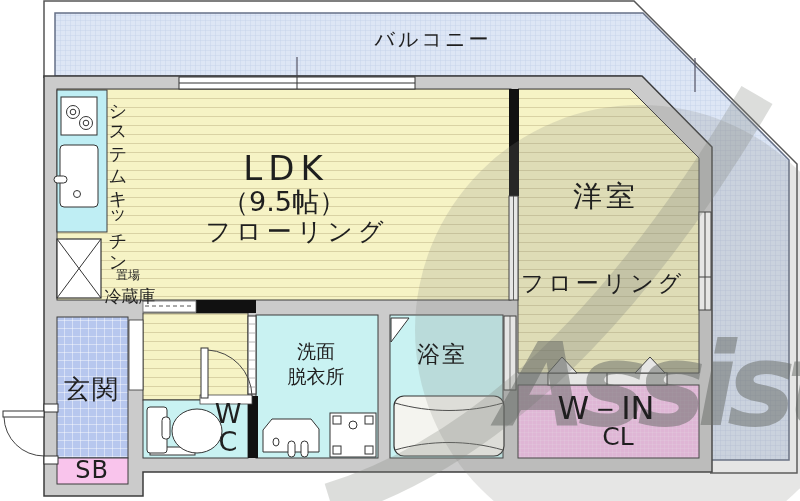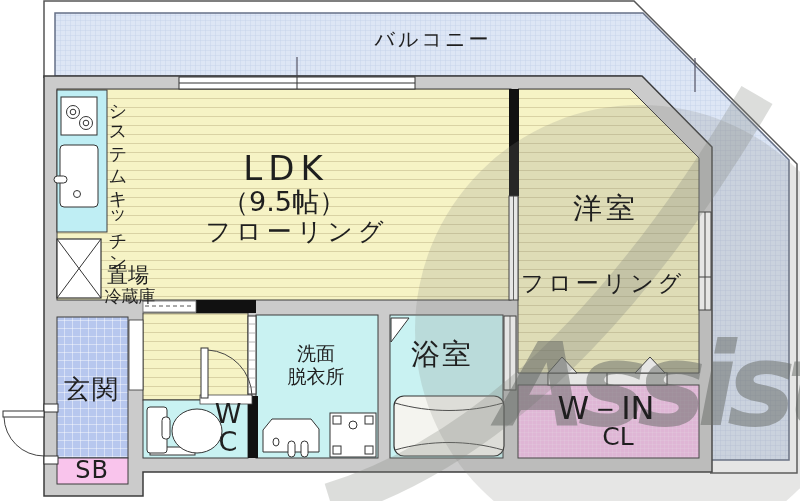--- a/index.html
+++ b/index.html
@@ -165,32 +165,32 @@
 
 <div class="lbl c" style="left:286px;top:168px;font-size:34px;letter-spacing:6px;">LDK</div>
 
 <div class="lbl c" style="left:433px;top:39px;font-size:20px;letter-spacing:3px;">バルコニー</div>
 <div class="lbl c" style="left:284px;top:201px;font-size:27px;">（9.5帖）</div>
 <div class="lbl c" style="left:297px;top:231px;font-size:25px;letter-spacing:5px;">フローリング</div>
 
 <div class="lbl vert" style="left:109px;top:92px;font-size:18px;letter-spacing:1px;height:170px;">システムキッチン</div>
 
 <div class="lbl c" style="left:130px;top:253px;font-size:17px;margin-top:43px;">冷蔵庫</div>
-<div class="lbl c" style="left:128px;top:275px;font-size:21px;">置場</div>
+<div class="lbl c" style="left:128px;top:275px;font-size:12px;">置場</div>
 
-<div class="lbl c" style="left:606px;top:208px;font-size:29px;letter-spacing:4px;text-align:center;">洋室</div>
+<div class="lbl c" style="left:606px;top:196px;font-size:29px;letter-spacing:4px;text-align:center;">洋室</div>
 <div class="lbl c" style="left:603px;top:283px;font-size:23px;letter-spacing:4px;">フローリング</div>
 
 <div class="lbl c" style="left:92px;top:389px;font-size:26px;letter-spacing:2px;">玄関</div>
 <div class="lbl c" style="left:92px;top:470px;font-size:24px;letter-spacing:1px;">SB</div>
 
 <div class="lbl c" style="left:228px;top:413px;font-size:27px;">W</div>
 <div class="lbl c" style="left:228px;top:441px;font-size:27px;">C</div>
 
-<div class="lbl c" style="left:316px;top:353px;font-size:19px;">洗面</div>
+<div class="lbl c" style="left:316px;top:353px;font-size:19px;font-family:Liberation Mono, monospace;">洗面</div>
 <div class="lbl c" style="left:316px;top:376px;font-size:19px;">脱衣所</div>
 
-<div class="lbl c" style="left:442px;top:354px;font-size:29px;letter-spacing:2px;">浴室</div>
+<div class="lbl c" style="left:442px;top:354px;font-size:23px;letter-spacing:2px;">浴室</div>
 
 <div class="lbl c" style="left:606px;top:408px;font-size:32px;">W－IN</div>
 <div class="lbl c" style="left:610px;top:436px;font-size:25px;margin-left:8px;">CL</div>
 
 </div>
 
 </body></html>

